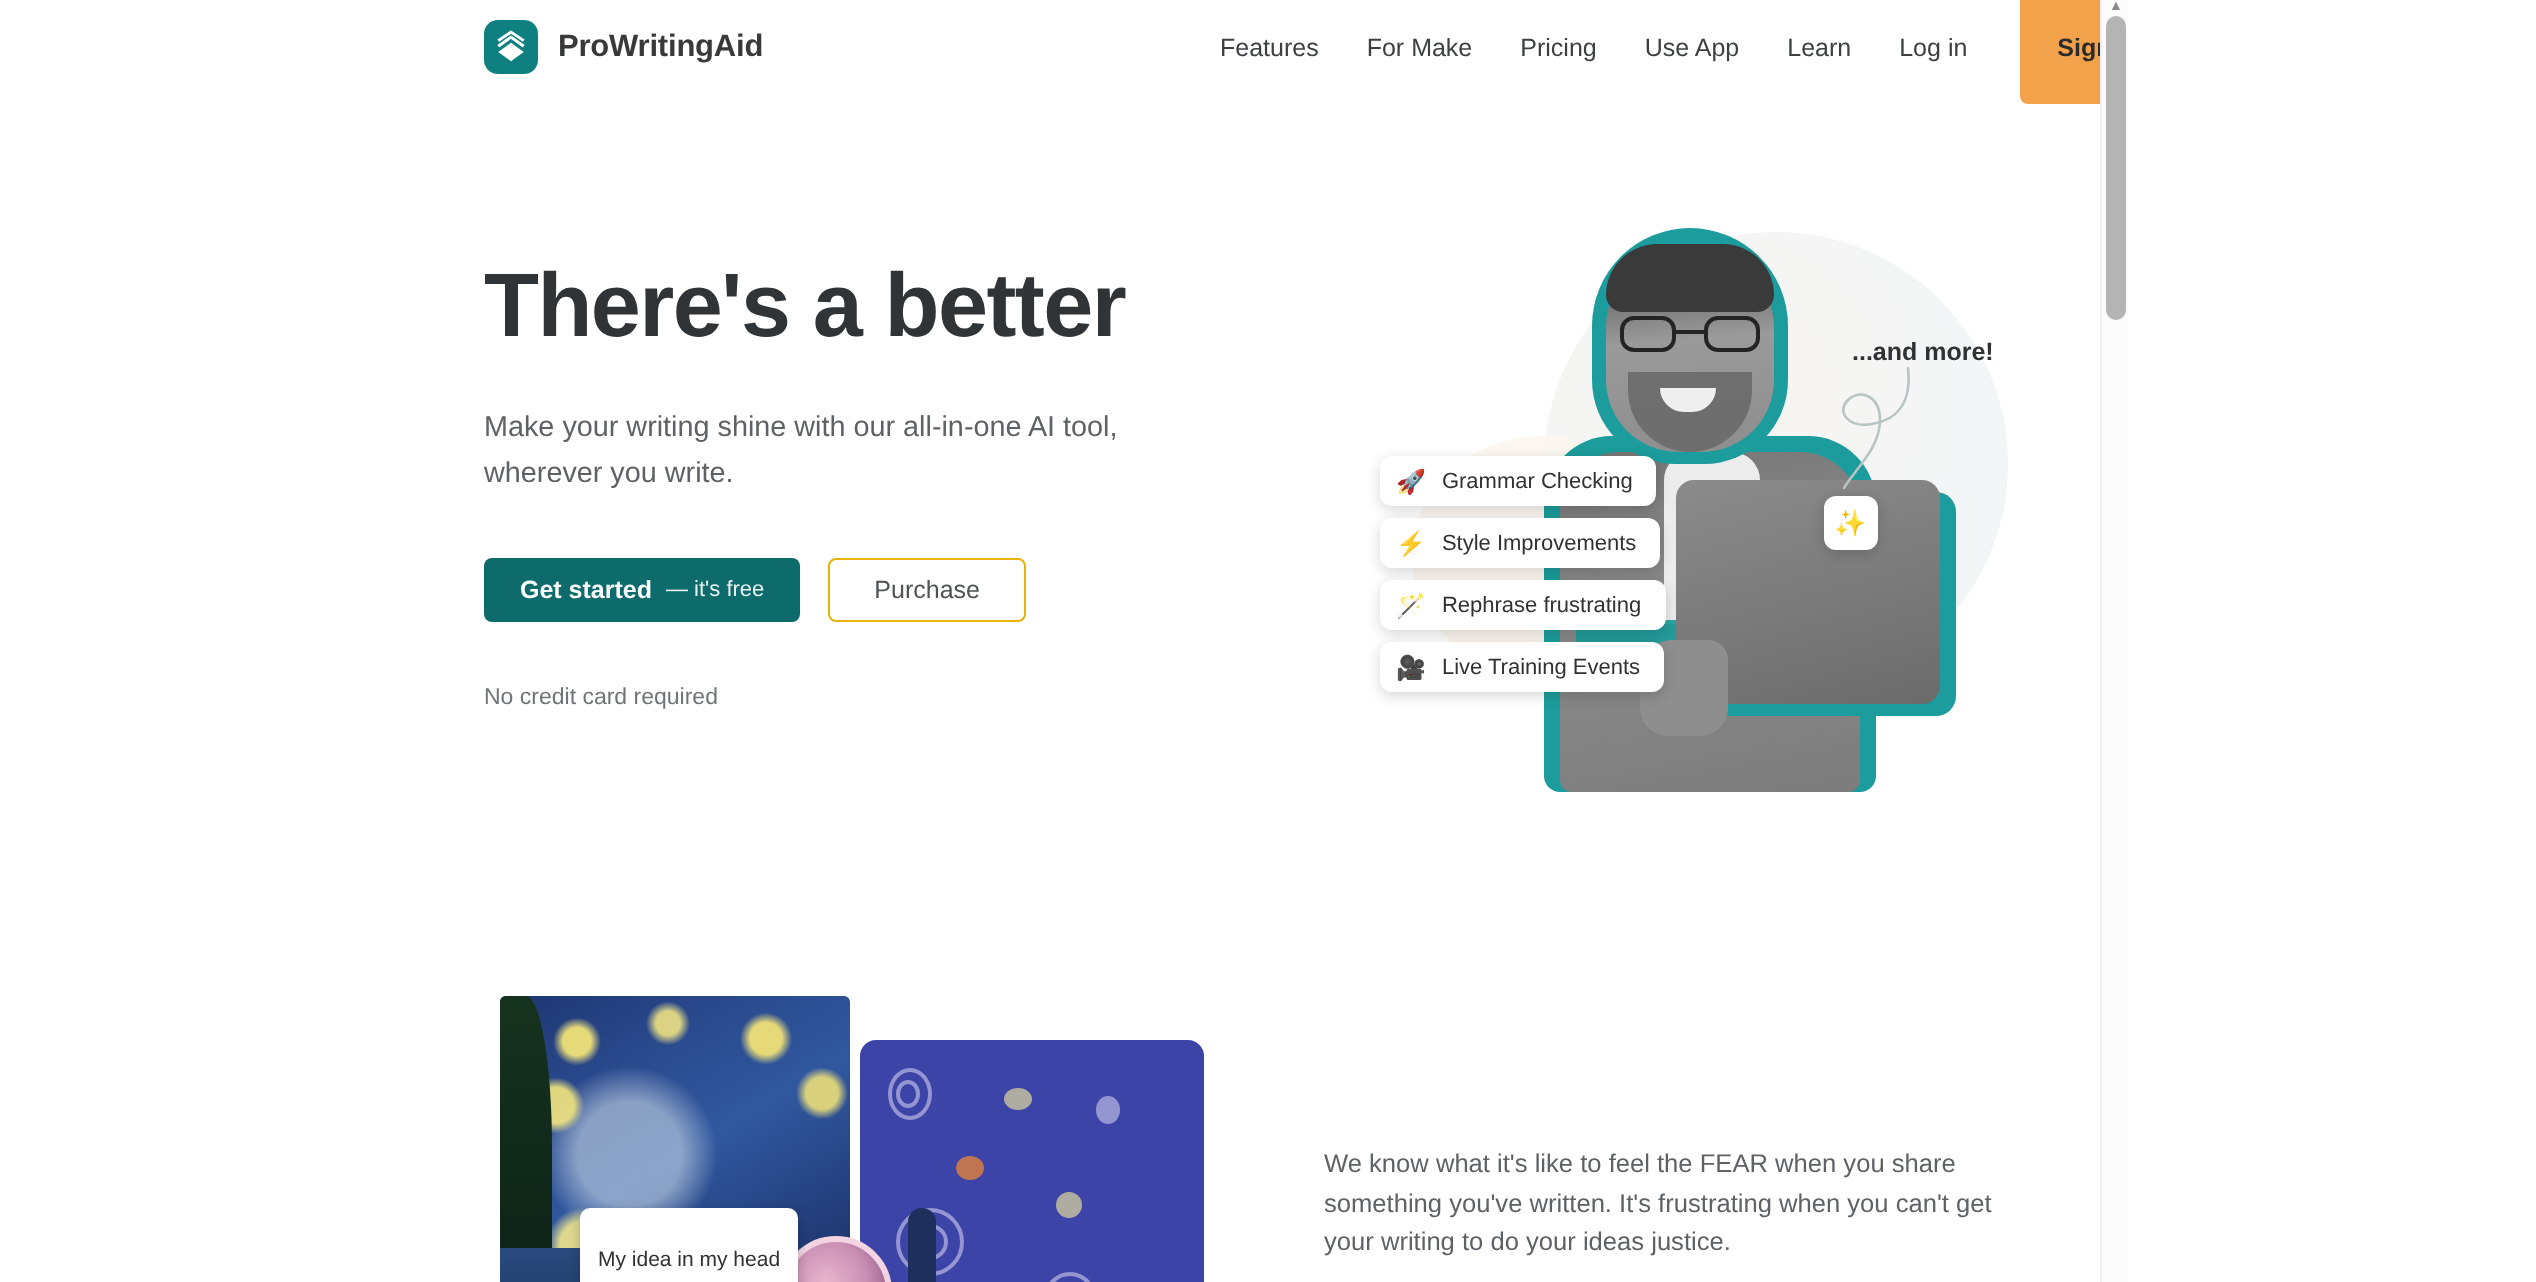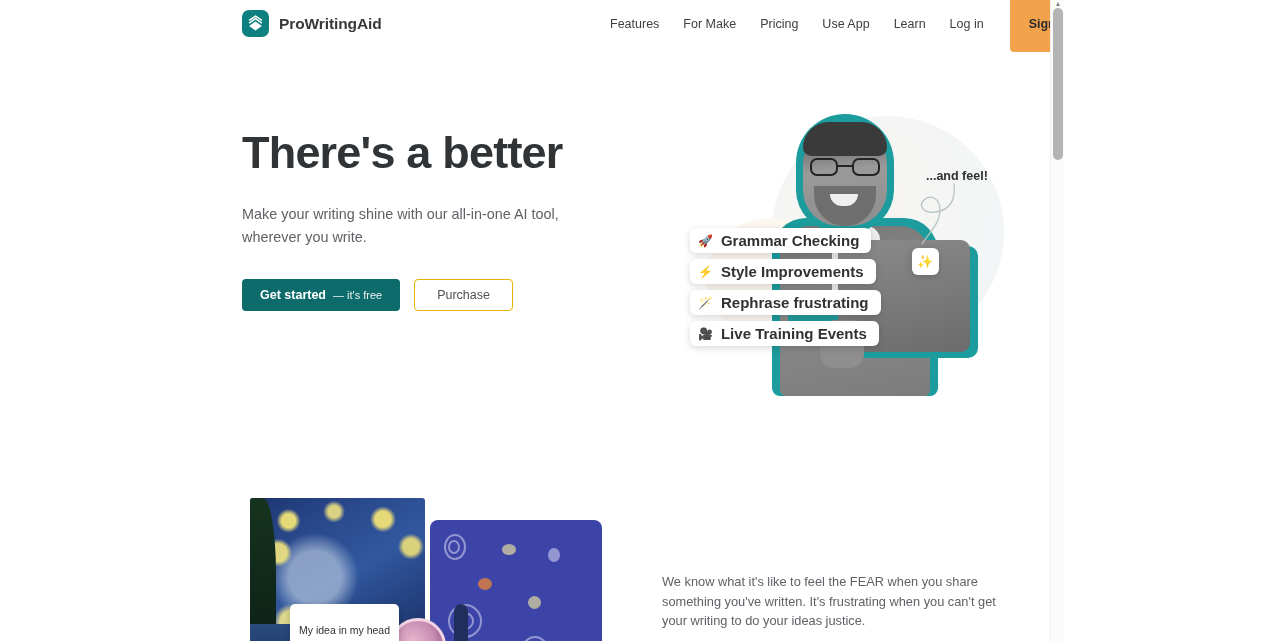--- a/index.html
+++ b/index.html
@@ -267,23 +267,23 @@
     border-radius: 6px;
     box-shadow: 0 2px 7px rgba(0,0,0,0.16);
     height: 25px;
     display: flex; align-items: center;
     padding: 0 12px 0 8px;
     gap: 8px;
     white-space: nowrap;
     cursor: pointer;
   }
   .feature-card .ftxt {
-    font-size: 15px;
+    font-size: 11px;
     color: #2f3133;
-    font-weight: 700;
+    font-weight: 400;
   }
   .feature-card .femo { font-size: 12px; line-height: 1; }
   .fc0 { left: 30px; top: 130px; }
   .fc1 { left: 30px; top: 161px; }
   .fc2 { left: 30px; top: 192px; }
   .fc3 { left: 30px; top: 223px; }
 
   .more-label {
     position: absolute; left: 266px; top: 71px;
     font-size: 12.5px;
@@ -437,20 +437,21 @@
     <p class="hero-sub">Make your writing shine with our all-in-one AI tool, wherever you write.</p>
 
     <div class="hero-buttons">
       <button class="btn-primary">
         <span>Get started</span>
         <span class="sub">— it's free</span>
       </button>
       <button class="btn-secondary">Purchase</button>
     </div>
 
+    <div class="hero-note">No credit card required</div>
   </div>
 
   <div class="hero-art">
     <div class="art-blob"></div>
     <div class="art-blob2"></div>
 
     <div class="person">
       <div class="person-body-outline"></div>
       <div class="person-body"></div>
       <div class="person-shirt"></div>
@@ -468,21 +469,21 @@
     </div>
 
     <div class="laptop-shadow"></div>
     <div class="laptop"></div>
     <div class="hand"></div>
 
     <svg class="squiggle" width="70" height="80" viewBox="0 0 70 80">
       <path d="M58 2 C60 20 52 28 40 30 C28 32 22 24 28 18 C34 12 44 16 44 28 C44 42 32 52 26 62" fill="none" stroke="#b8c4c4" stroke-width="1.3" stroke-linecap="round"></path>
     </svg>
 
-    <div class="more-label">...and feel!</div>
+    <div class="more-label">...and more!</div>
     <div class="sparkle-badge">✨</div>
 
     <div class="feature-card fc0">
       <span class="femo">🚀</span>
       <span class="ftxt">Grammar Checking</span>
     </div>
     <div class="feature-card fc1">
       <span class="femo">⚡</span>
       <span class="ftxt">Style Improvements</span>
     </div>

